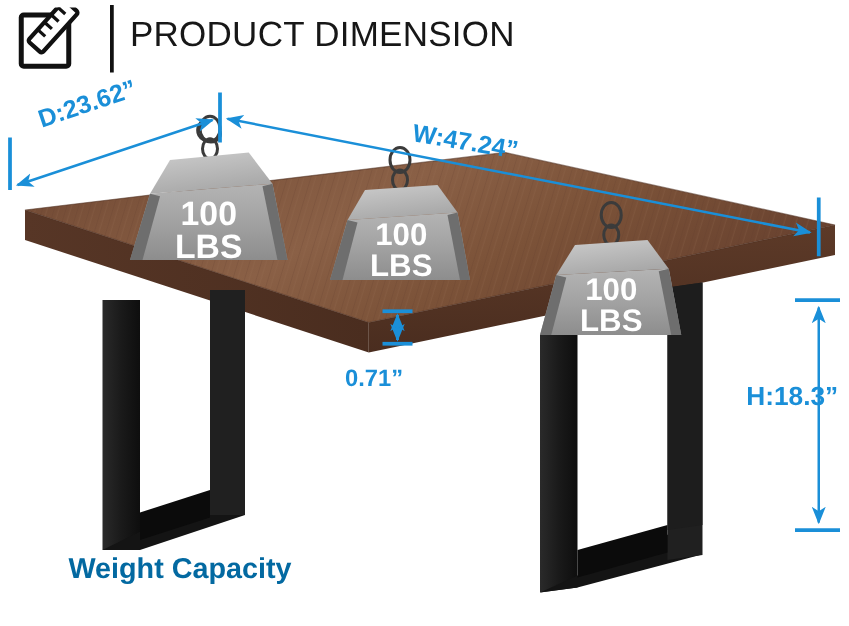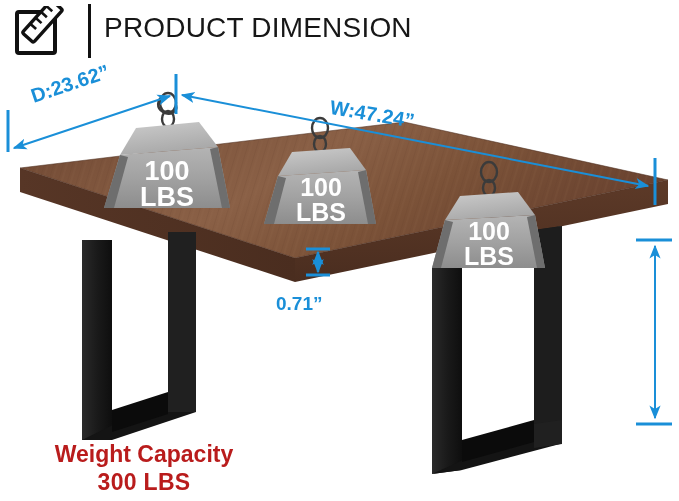--- a/index.html
+++ b/index.html
@@ -19,21 +19,21 @@
   .scene svg{position:absolute;left:0;top:0;}
 
   
   .dim{position:absolute;color:#1a8fd8;font-weight:bold;white-space:nowrap;}
   .dim-d{left:28px;top:86px;font-size:20px;transform:rotate(-18.5deg);transform-origin:left top;}
   .dim-w{left:332px;top:96px;font-size:20px;transform:rotate(9.5deg);transform-origin:left top;}
   .dim-h{left:597px;top:306px;font-size:21px;}
   .dim-t{left:276px;top:293px;font-size:19px;}
 
   .cap{position:absolute;left:14px;top:440px;width:260px;text-align:center;
-       color:#b91c1c;font-weight:bold;font-size:23px;line-height:28px;}
+       color:#0369a1;font-weight:bold;font-size:23px;line-height:28px;}
   .cap-l2{letter-spacing:.3px;}
 </style>
 </head>
 <body>
 
 <div id="stage">
 
   <div class="header">
     <svg class="hdr-icon" viewBox="0 0 62 52">
       <rect x="5" y="6" width="38" height="41" rx="2" fill="none" stroke="#111111" stroke-width="4"></rect>
@@ -188,21 +188,21 @@
 
       <g stroke="#1a8fd8" fill="none">
         <line x1="306" y1="249" x2="330" y2="249" stroke-width="3"></line>
         <line x1="306" y1="275" x2="330" y2="275" stroke-width="3"></line>
         <line x1="318" y1="252" x2="318" y2="272" stroke-width="2.4" marker-end="url(#arrS)" marker-start="url(#arrS)"></line>
       </g>
     </svg>
 
     <div class="dim dim-d">D:23.62”</div>
     <div class="dim dim-w">W:47.24”</div>
+    <div class="dim dim-h">H:18.3”</div>
     <div class="dim dim-t">0.71”</div>
   </div>
 
   <div class="cap">
     <div>Weight Capacity</div>
-    <div class="cap-l2">300 LBS</div>
   </div>
 
 </div>
 
 </body></html>

